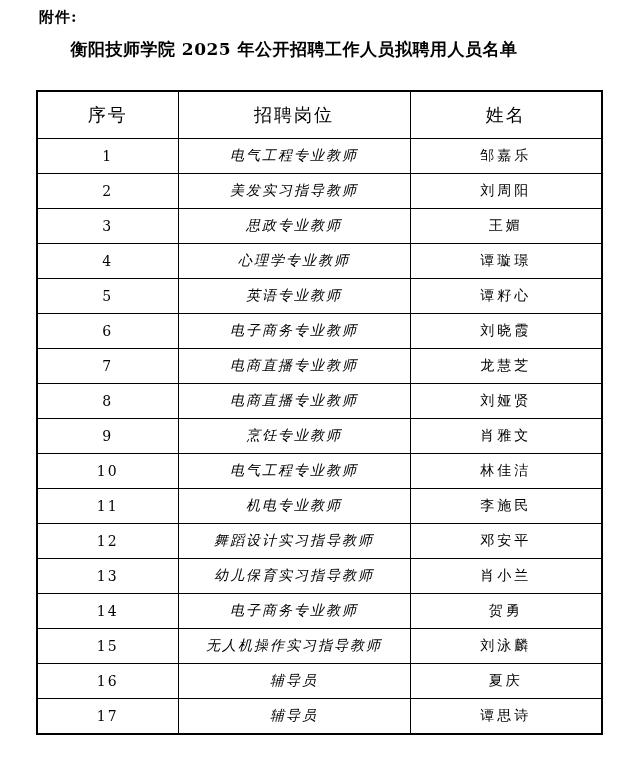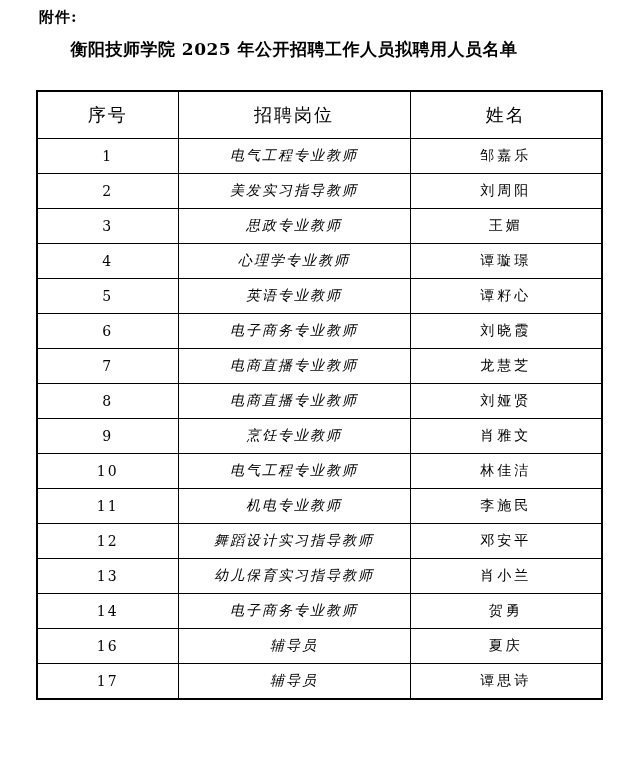--- a/index.html
+++ b/index.html
@@ -160,20 +160,25 @@
         <td class="no">13</td>
         <td class="position">幼儿保育实习指导教师</td>
         <td class="name">肖小兰</td>
       </tr>
       <tr>
         <td class="no">14</td>
         <td class="position">电子商务专业教师</td>
         <td class="name">贺勇</td>
       </tr>
       <tr>
+        <td class="no">15</td>
+        <td class="position">无人机操作实习指导教师</td>
+        <td class="name">刘泳麟</td>
+      </tr>
+      <tr>
         <td class="no">16</td>
         <td class="position">辅导员</td>
         <td class="name">夏庆</td>
       </tr>
       <tr>
         <td class="no">17</td>
         <td class="position">辅导员</td>
         <td class="name">谭思诗</td>
       </tr>
     </tbody>

